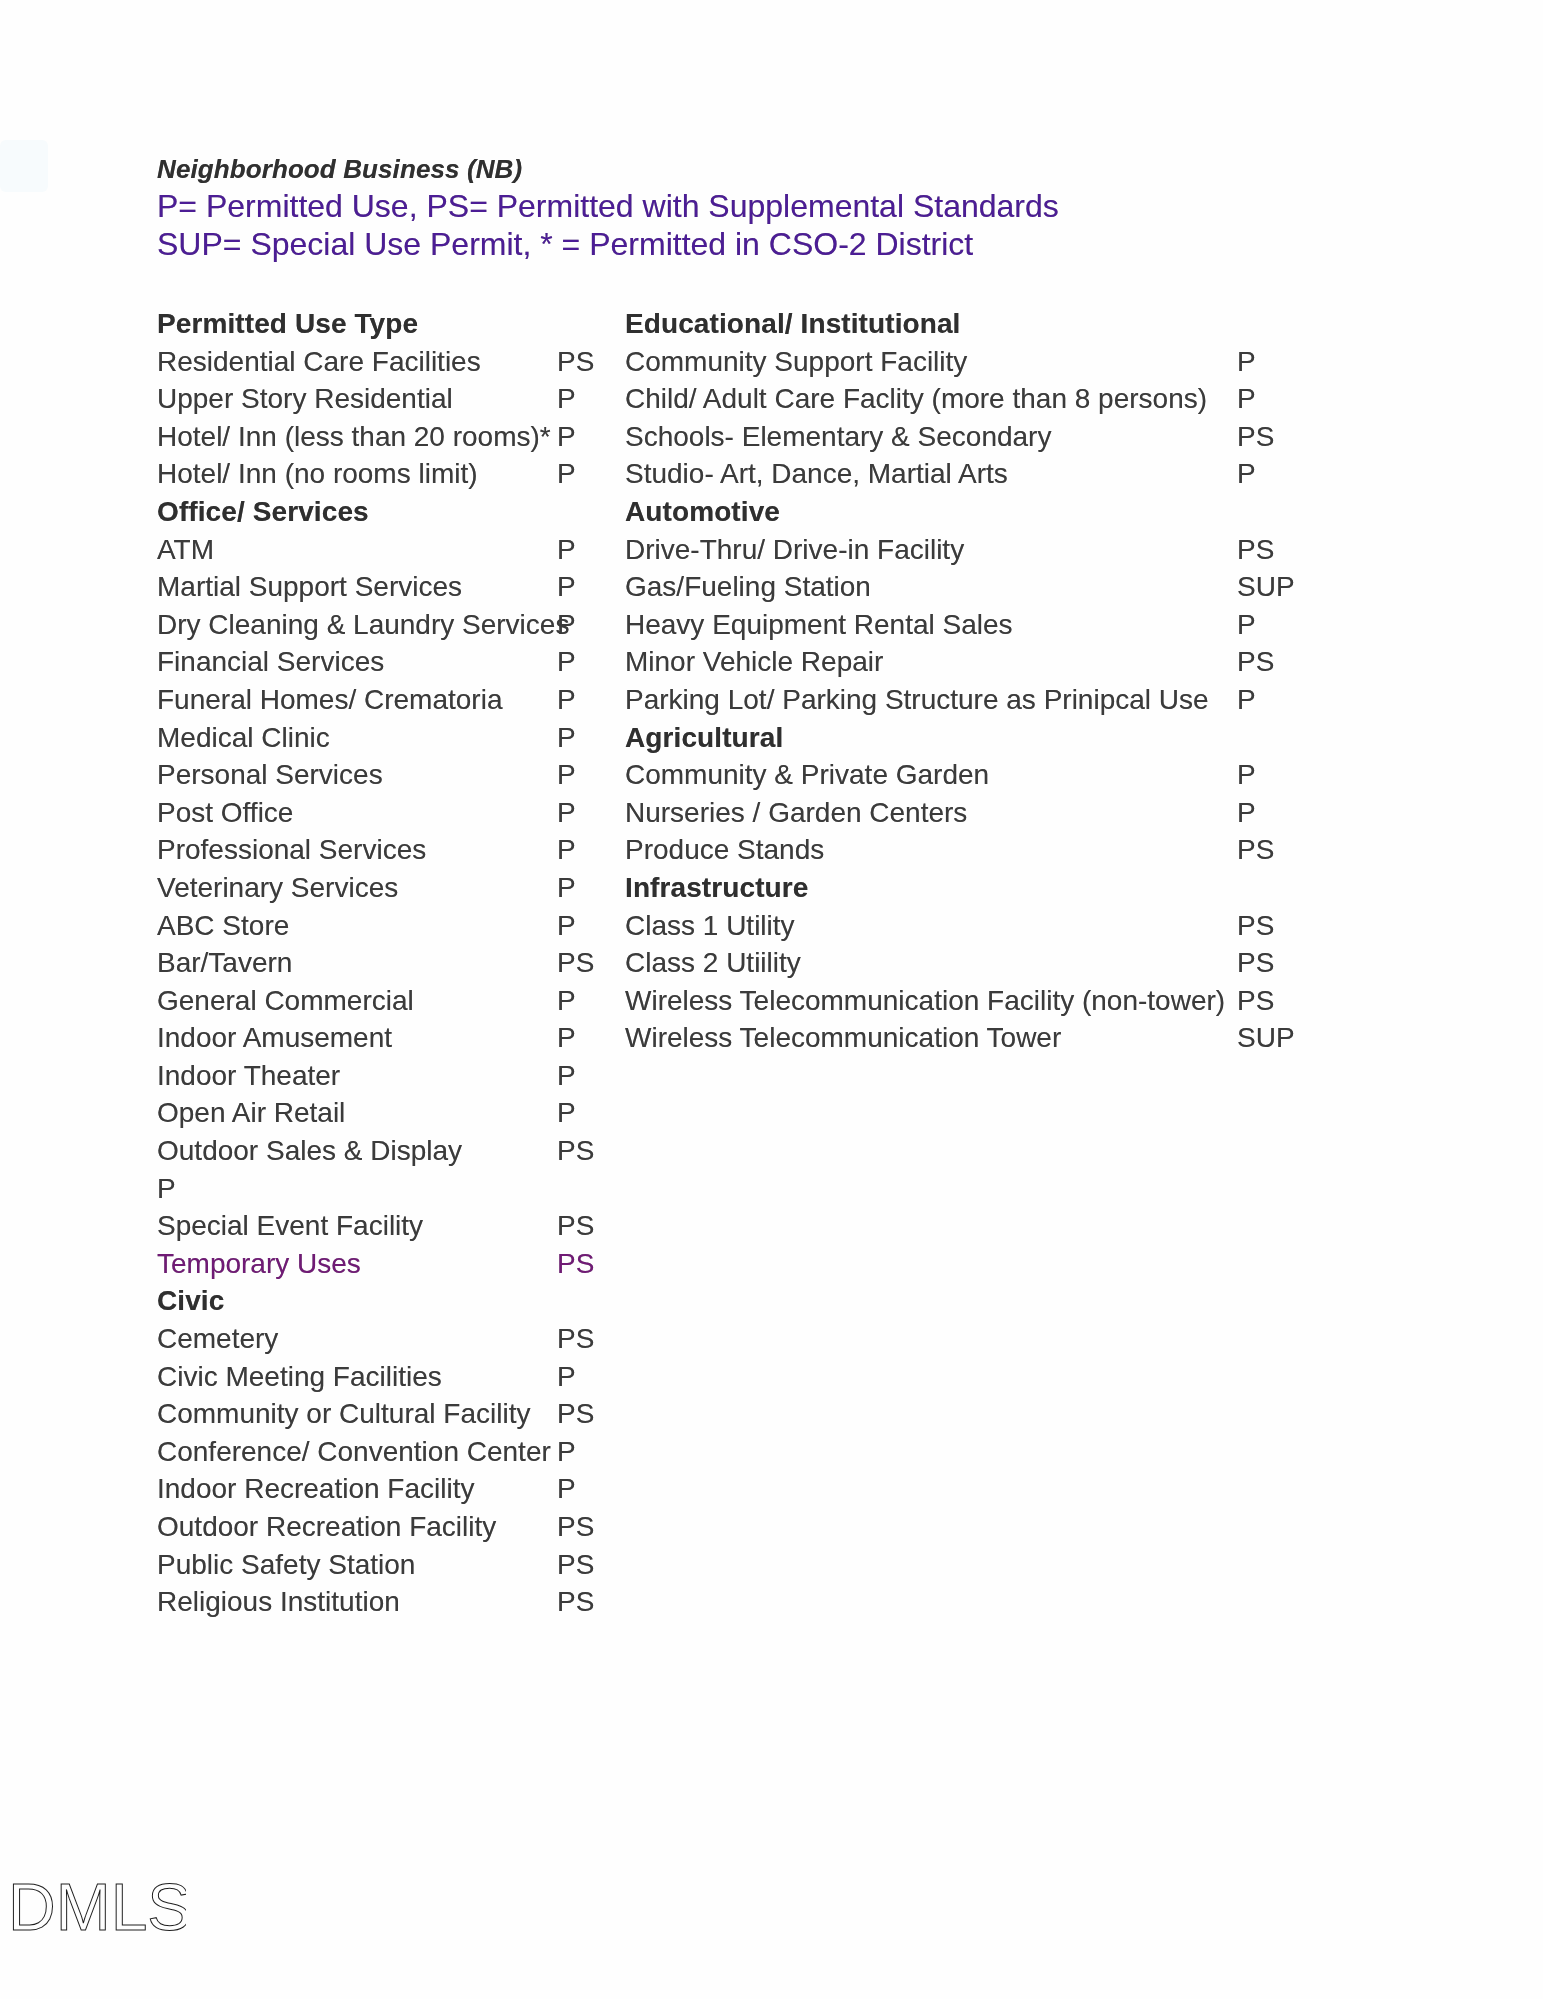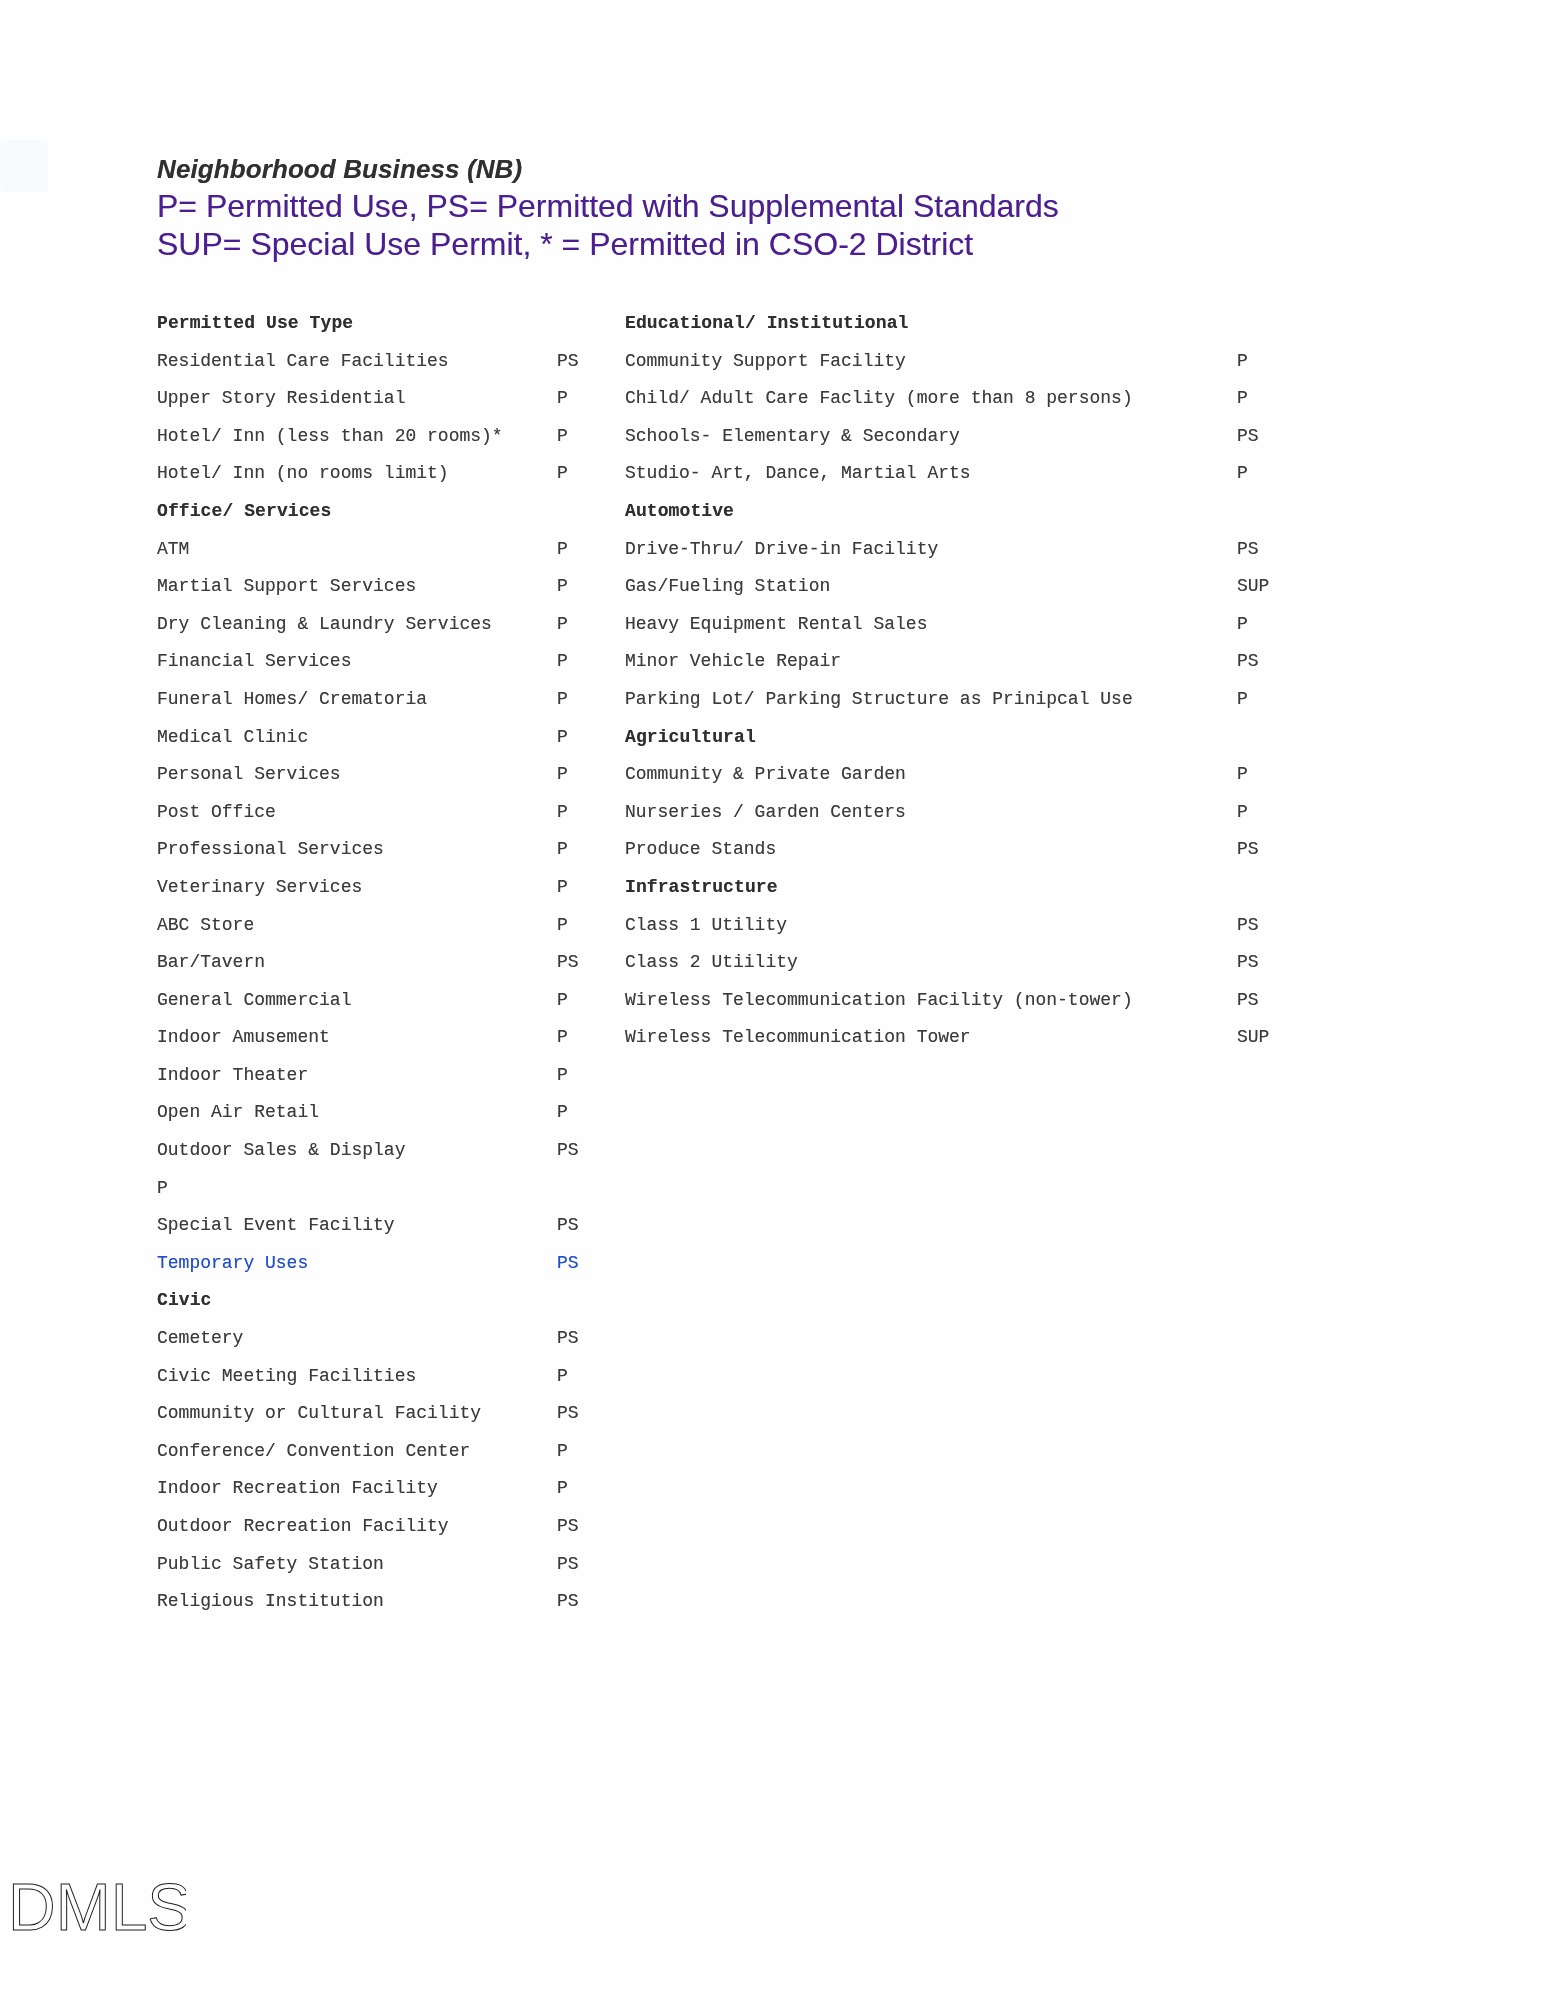--- a/index.html
+++ b/index.html
@@ -34,24 +34,23 @@
   }
   .columns{
     position:absolute;left:157px;top:305px;
     display:flex;align-items:flex-start;
   }
   .col{display:flex;flex-direction:column;}
   .col.left{width:468px;}
   .col.right{width:700px;}
   .row{
     display:flex;height:37.6px;align-items:baseline;
-    font-size:18px;line-height:37.6px;color:#3b3b3b;
+    font-size:28px;line-height:37.6px;color:#3b3b3b;
     text-shadow:0 0 .6px rgba(60,60,60,.5);
     white-space:nowrap;
-    font-family:Liberation Mono, monospace;
   }
   .col.left  .row .label{width:400px;flex:0 0 400px;}
   .col.right .row .label{width:612px;flex:0 0 612px;}
   .row .code{flex:0 0 auto;}
   .row.section .label{
     font-weight:700;color:#2f2f2f;letter-spacing:.1px;
     text-shadow:0 0 .6px rgba(47,47,47,.55);
   }
   .watermark{
     position:absolute;left:6px;top:1872px;
@@ -165,21 +164,21 @@
     <span class="label">Outdoor Sales &amp; Display</span>
     <span class="code">PS</span>
   </div>
         <div class="row">
     <span class="code">P</span>
   </div>
         <div class="row">
     <span class="label">Special Event Facility</span>
     <span class="code">PS</span>
   </div>
-        <div class="row" style="color: #1d4ed8;">
+        <div class="row" style="color: #701a75;">
     <span class="label">Temporary Uses</span>
     <span class="code">PS</span>
   </div>
         <div class="row section">
     <span class="label">Civic</span>
     <span class="code"></span>
   </div>
         <div class="row">
     <span class="label">Cemetery</span>
     <span class="code">PS</span>

